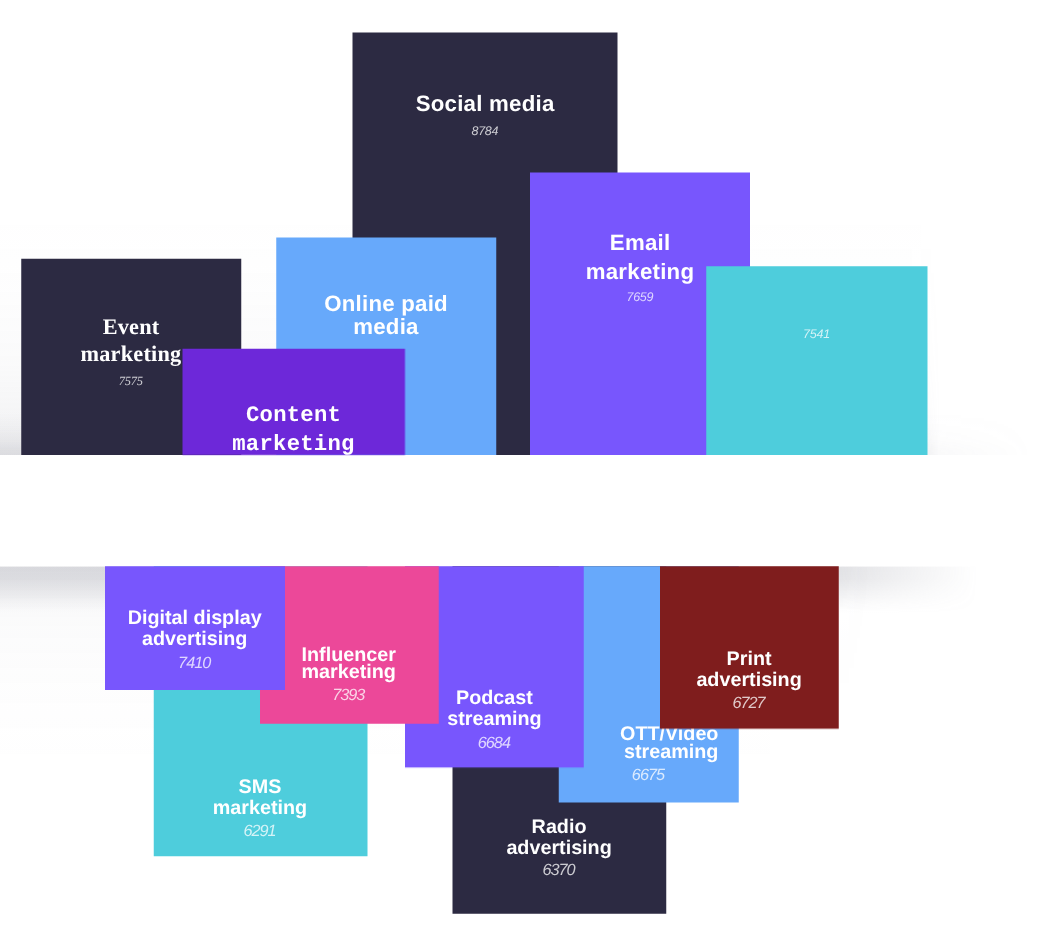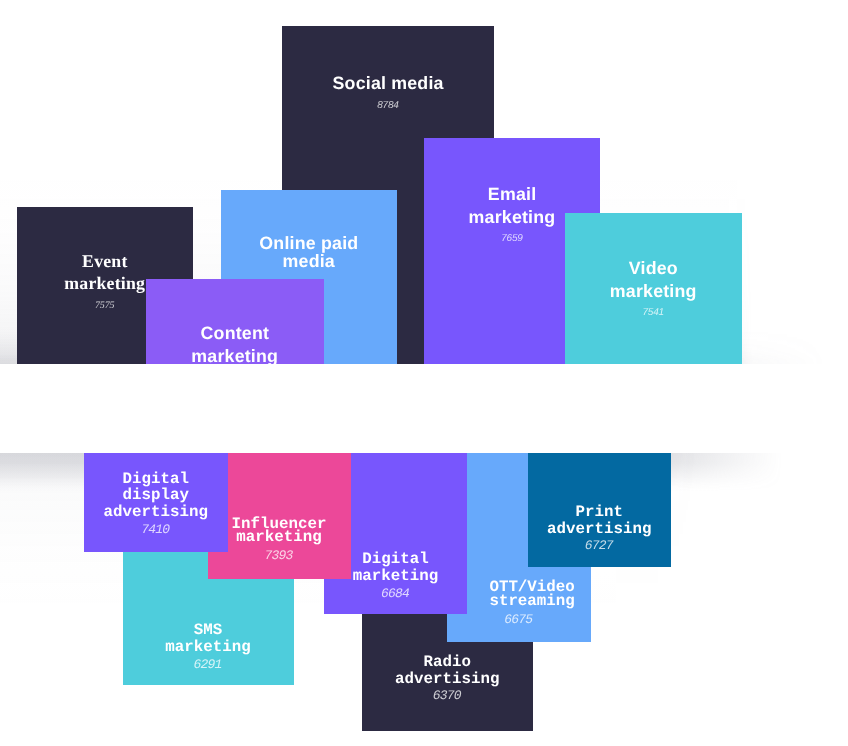--- a/index.html
+++ b/index.html
@@ -15,21 +15,21 @@
   .bar .txt{position:absolute;left:50%;text-align:center;}
   .bar .name{font-weight:bold;color:#ffffff;will-change:opacity;}
   .bar .val{font-style:italic;color:rgba(255,255,255,0.76);will-change:opacity;}
 
   #group-top .bar .txt{width:124px;margin-left:-62px;margin-top:31px;}
   #group-top .name{font-size:17.8px;line-height:22.6px;letter-spacing:0.2px;
                    text-indent:0.2px;}
   #group-top .val{font-size:10px;line-height:22.6px;letter-spacing:-0.2px;
                   text-indent:-0.2px;}
 
-  #group-bottom .bar .txt{width:112px;margin-left:-56px;font-family:Liberation Mono, monospace;}
+  #group-bottom .bar .txt{width:112px;margin-left:-56px;}
   #group-bottom .name{font-size:15.8px;line-height:16.7px;letter-spacing:0px;}
   #group-bottom .val{font-size:13px;line-height:18.3px;letter-spacing:-0.8px;
                      text-indent:-0.8px;}
 
   
   #group-top .bar{bottom:0;}
   #group-top .bar .txt{top:13.4px;}
   
   #group-bottom .bar{top:0;}
   #group-bottom .bar .txt{bottom:11.7px;}
@@ -159,26 +159,25 @@
 
     <div class="bar b-event" style="left: 16.5px; width: 176.5px; height: 157.5px; background: rgb(44, 42, 66); font-family: Liberation Serif, serif;">
       <div class="txt">
         <div class="name">Event marketing</div>
         <div class="val">7575</div>
       </div>
     </div>
 
     <div class="bar b-video" style="left: 564.5px; width: 177.5px; height: 151px; background: rgb(78, 205, 220);">
       <div class="txt">
-        <div class="name">Video marketing</div>
         <div class="val">7541</div>
       </div>
     </div>
 
-    <div class="bar b-content" style="left: 146px; width: 177.5px; height: 85.5px; background: #8b5cf6;">
+    <div class="bar b-content" style="left: 146px; width: 177.5px; height: 85.5px; background: #6d28d9; font-family: Liberation Mono, monospace;">
       <div class="txt">
         <div class="name">Content marketing</div>
         <div class="val">7498</div>
       </div>
     </div>
 
   </div>
 
   <div class="shelf" id="shelf-bottom2"></div>
   <div class="shelf" id="shelf-bottom"></div>
@@ -201,33 +200,33 @@
 
     <div class="bar b-ott" style="left: 447px; width: 143.5px; height: 188.5px; background: rgb(103, 169, 251);">
       <div class="txt">
         <div class="name">OTT/Video streaming</div>
         <div class="val">6675</div>
       </div>
     </div>
 
     <div class="bar b-podcast" style="left: 324px; width: 143px; height: 161px; background: rgb(120, 86, 253);">
       <div class="txt">
-        <div class="name">Digital marketing</div>
+        <div class="name">Podcast streaming</div>
         <div class="val">6684</div>
       </div>
     </div>
 
     <div class="bar b-influencer" style="left: 207.5px; width: 143px; height: 126px; background: #ec4899;">
       <div class="txt">
         <div class="name">Influencer marketing</div>
         <div class="val">7393</div>
       </div>
     </div>
 
-    <div class="bar b-print" style="left: 528px; width: 142.5px; height: 114px; background: #0369a1;">
+    <div class="bar b-print" style="left: 528px; width: 142.5px; height: 130px; background: #7f1d1d;">
       <div class="txt">
         <div class="name">Print advertising</div>
         <div class="val">6727</div>
       </div>
     </div>
 
     <div class="bar b-ddisplay" style="left: 84px; width: 143.5px; height: 98.5px; background: rgb(120, 86, 253);">
       <div class="txt">
         <div class="name">Digital display advertising</div>
         <div class="val">7410</div>

